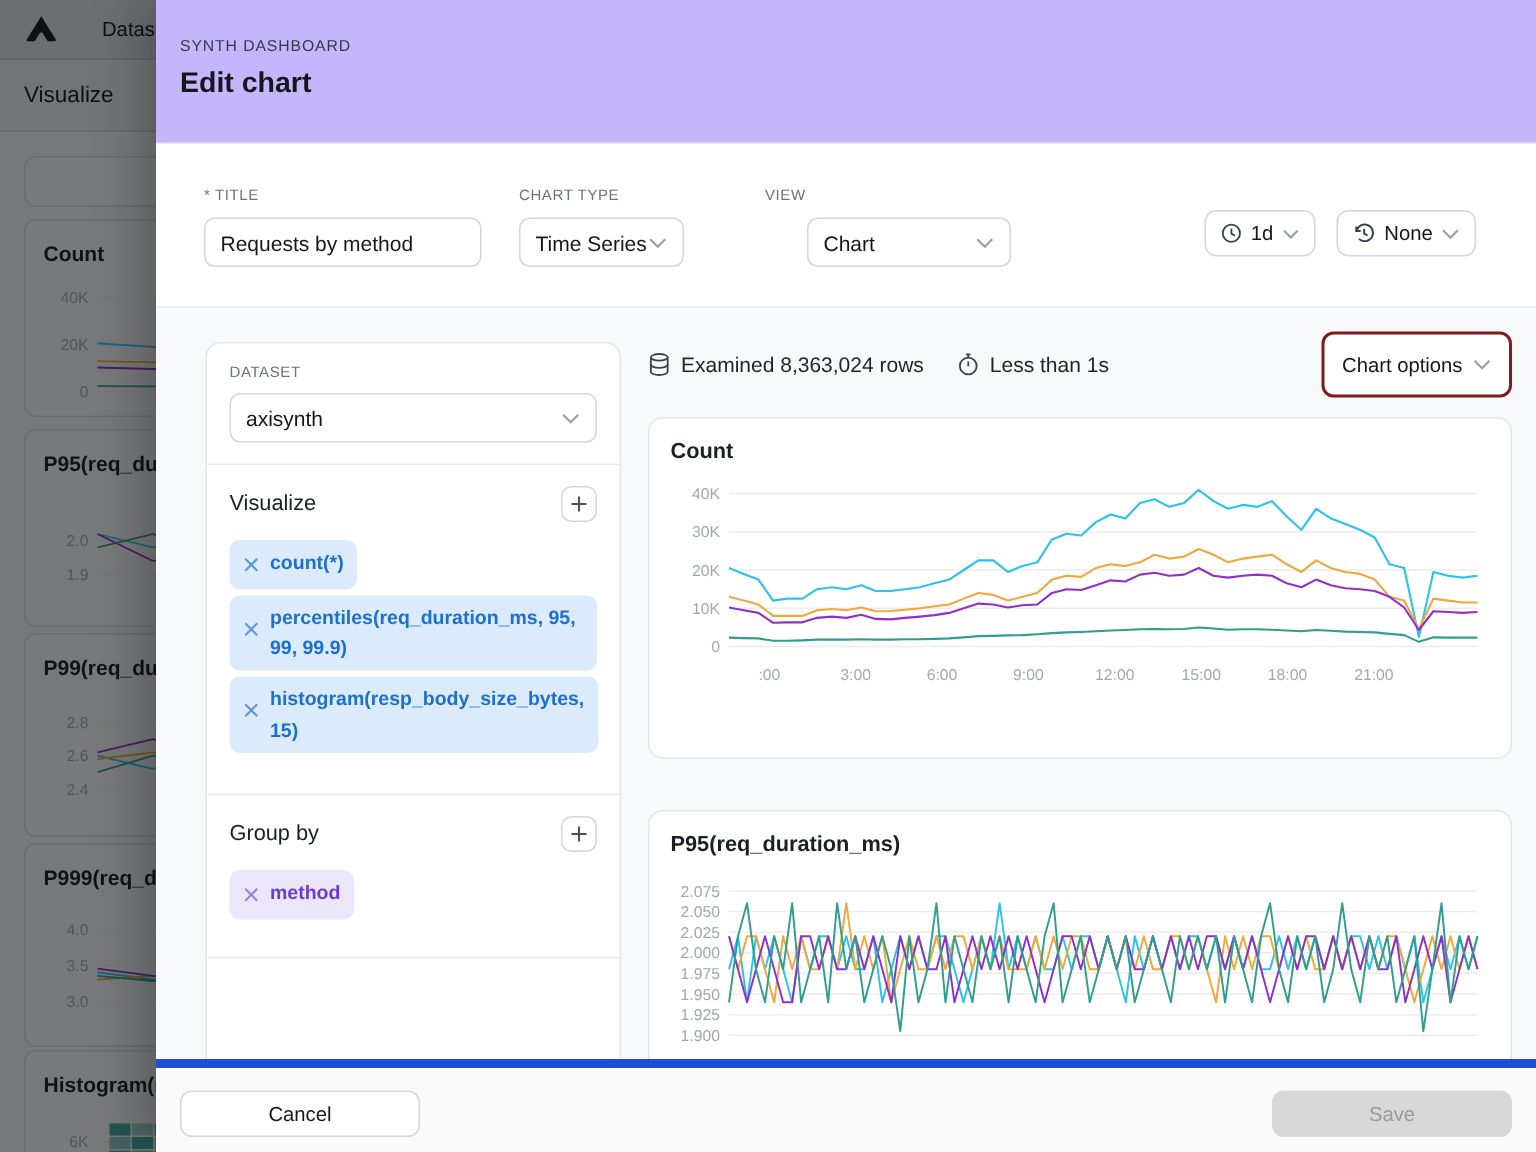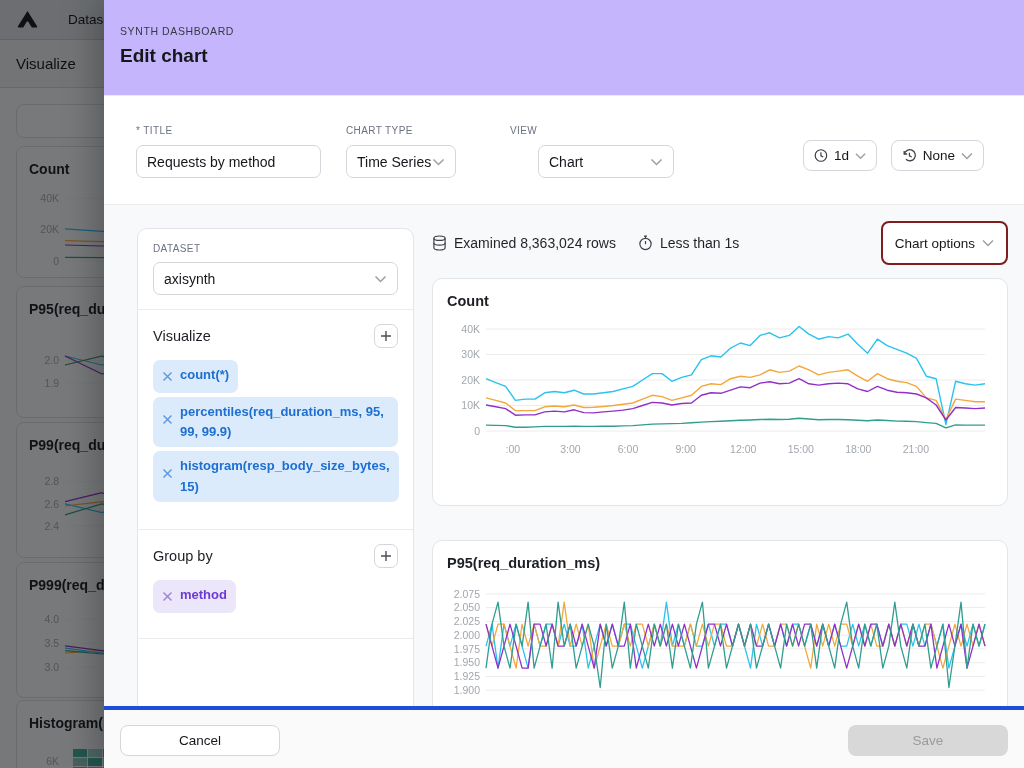--- a/index.html
+++ b/index.html
@@ -70,21 +70,21 @@
   .optbtn { margin-left:auto; height:44px; border:2px solid #7f1d1d; border-radius:8px; background:#fff;
     display:flex; align-items:center; gap:7px; padding:0 12px; font-size:13.5px; color:#15171b; }
   .ccard { position:absolute; left:0; width:576px; background:#fff; border:1px solid #e3e5e8;
     border-radius:10px; padding:12px; }
   .ccard .ctitle { font-size:14.5px; font-weight:bold; color:#1c1f24; margin:2px 0 8px 2px; }
   .ccard.count { top:73px; height:228px; }
   .ccard.p95 { top:335px; height:250px; }
 
   
   .mfoot { position:absolute; left:0; right:0; bottom:0; height:62px; background:#fafafa;
-    border-top:4px solid #1d4ed8; }
+    border-top:6px solid #1d4ed8; }
   .btn { position:absolute; top:15px; height:31px; width:160px; border-radius:8px; font-size:13.5px;
     display:flex; align-items:center; justify-content:center; }
   .btn.cancel { left:16px; background:#fff; border:1px solid #d3d6da; color:#15171b; }
   .btn.save { right:16px; background:#d8d8d8; border:none; color:#9b9b9b; }
 
   svg text { font-family:"Liberation Sans", sans-serif; }
 </style>
 </head>
 <body>
 

